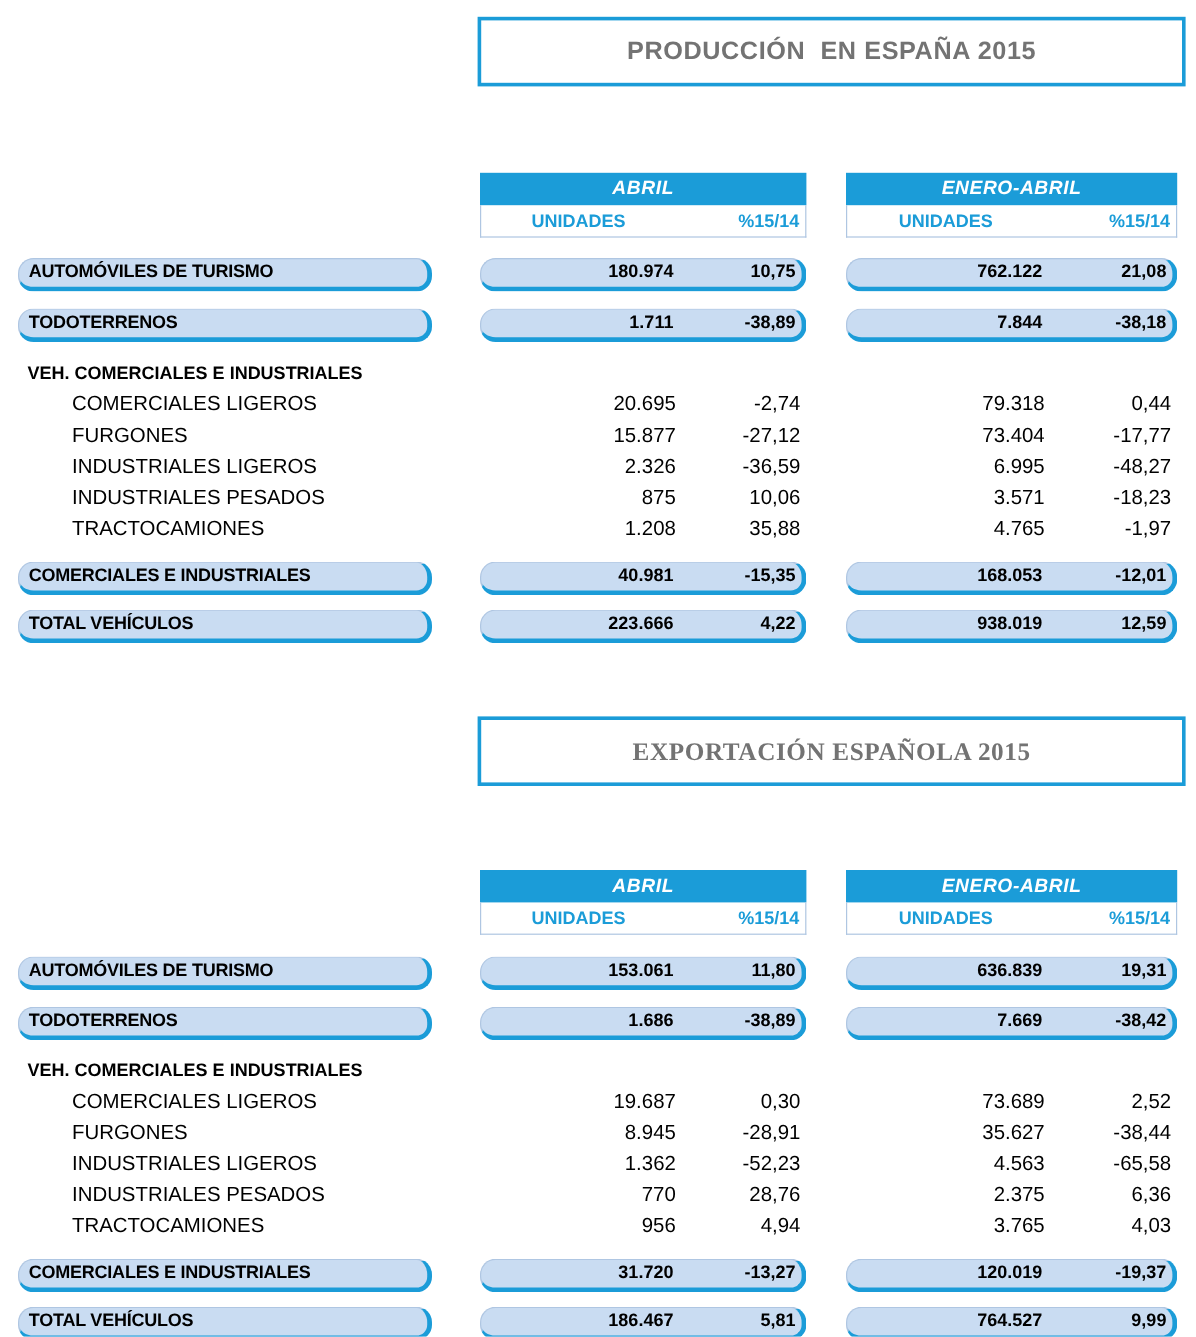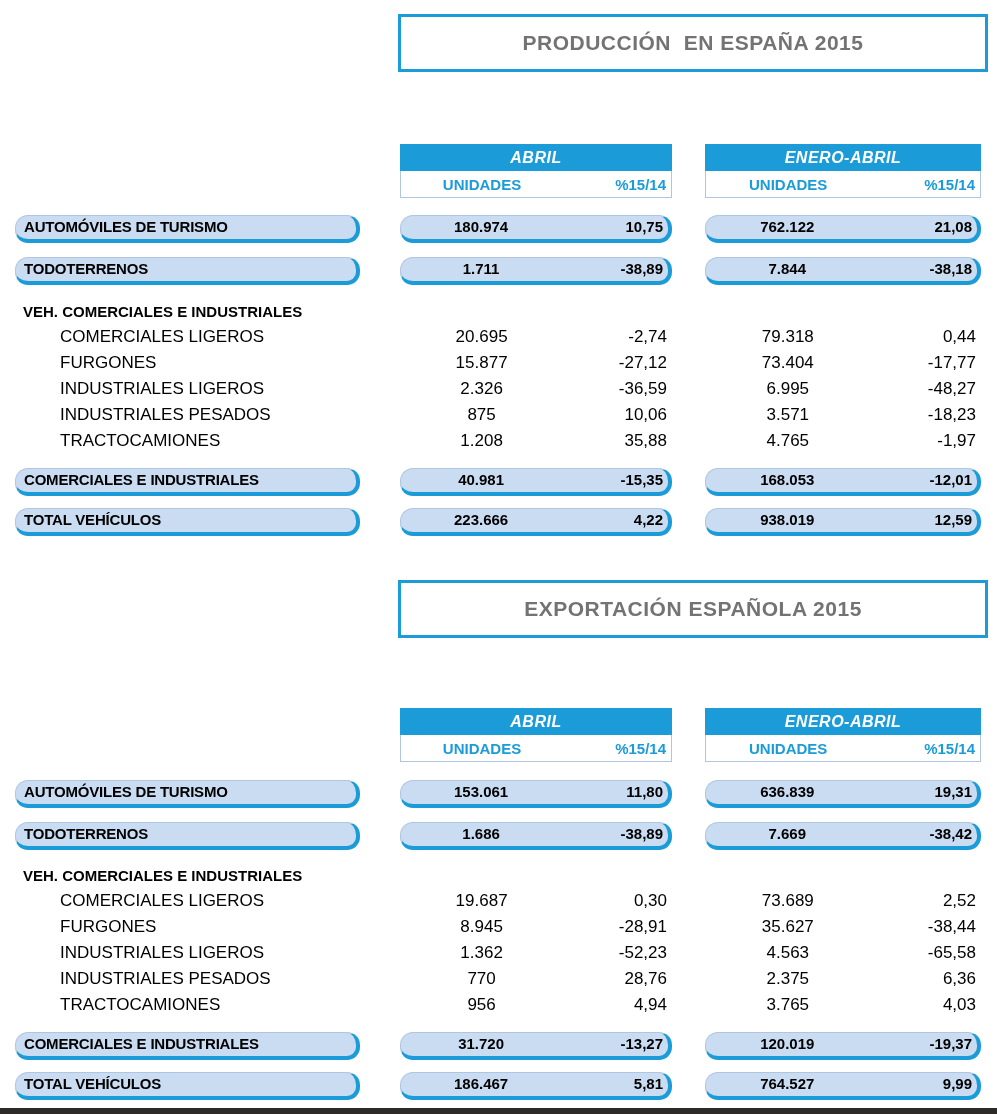--- a/index.html
+++ b/index.html
@@ -26,21 +26,21 @@
   }
   
   .row {
     display:flex; margin-left:15px; width:970px;
   }
   .cell-label { width:345px; }
   .gap-a { width:40px; flex:0 0 40px; }
   .gap-b { width:33px; flex:0 0 33px; }
   .vbox { width:272px; flex:0 0 272px; display:flex; }
   .vbox.second { width:276px; flex:0 0 276px; }
-  .u { flex:0 0 60%; text-align:center; }
+  .u { flex:0 0 60%; text-align:right; }
   .p { flex:1; text-align:right; padding-right:5px; }
   
   .head-row { height:54px; }
   .head-spacer { width:385px; flex:0 0 385px; }
   .head-block { display:flex; flex-direction:column; }
   .band {
     height:27px; background:#1B9CD8; color:#fff;
     font-weight:bold; font-size:16px; text-align:center;
     line-height:27px; letter-spacing:0.5px;font-style:italic;
   }
@@ -64,21 +64,21 @@
   .row.section .cell-label { padding-left:8px; }
   .row.sub { height:26px; font-size:17px; line-height:26px; }
   .row.sub .cell-label { padding-left:45px; }
   
   .mt8  { margin-top:8px; }
   .mt12 { margin-top:12px; }
   .mt14 { margin-top:14px; }
   .mt15 { margin-top:15px; }
   .mt17 { margin-top:17px; }
   .mt18 { margin-top:18px; }
-  .mt44 { margin-top:44px; }
+  .mt44 { margin-top:61px;font-family:Liberation Serif, serif; }
   .mt70 { margin-top:70px; }
   .mt72 { margin-top:72px; }
   
   .bottom-bar { width:997px; height:6px; background:#2E2A27; }
 </style>
 </head>
 <body>
 
 <div class="sheet">
 

